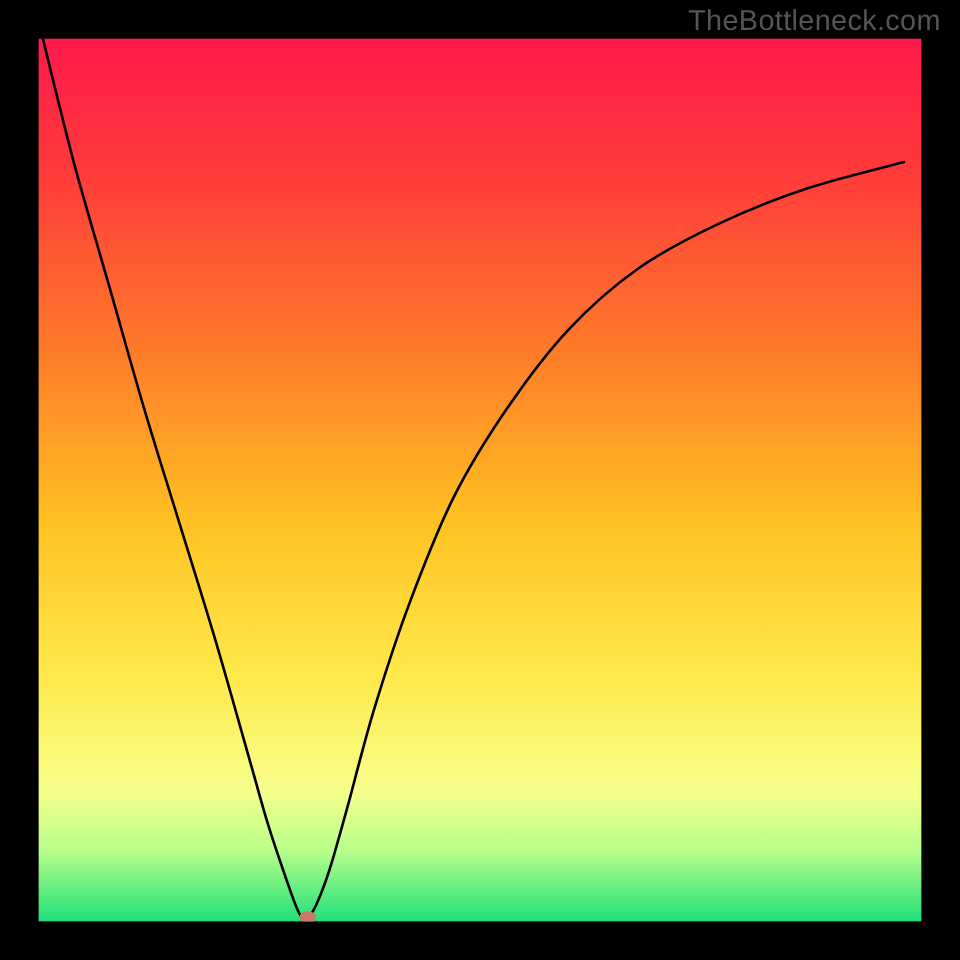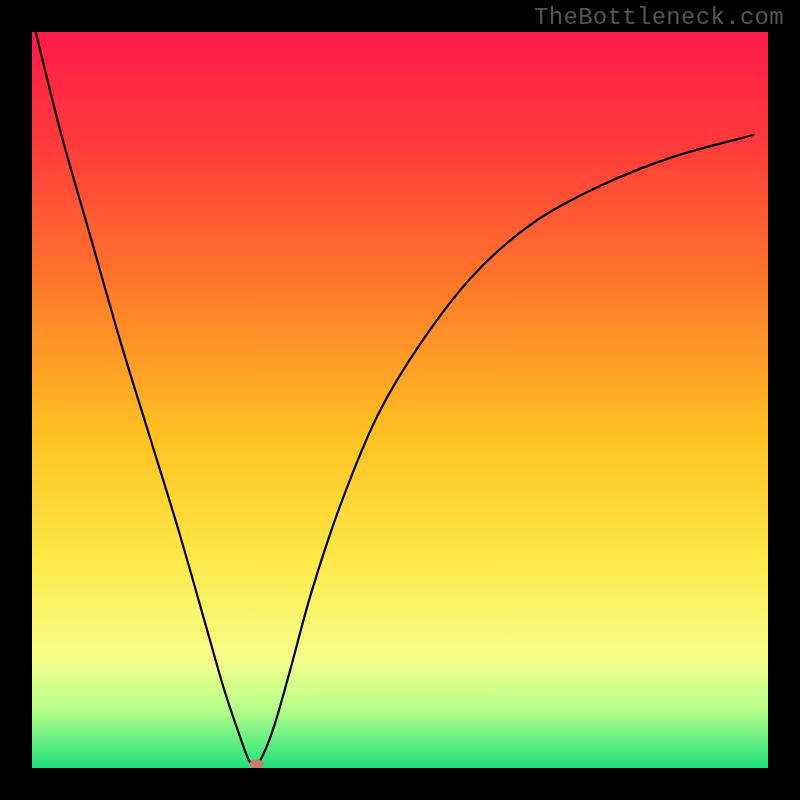--- a/index.html
+++ b/index.html
@@ -9,21 +9,20 @@
     height: 800px;
     background: #000;
     font-family: Arial, Helvetica, sans-serif;
     overflow: hidden;
   }
   .frame {
     position: relative;
     width: 800px;
     height: 800px;
     background: #000;
-    font-family: Liberation Mono, monospace;
   }
   .watermark {
     position: absolute;
     top: 4px;
     right: 16px;
     color: #555;
     font-size: 24px;
     letter-spacing: 0.3px;
     z-index: 10;
   }

